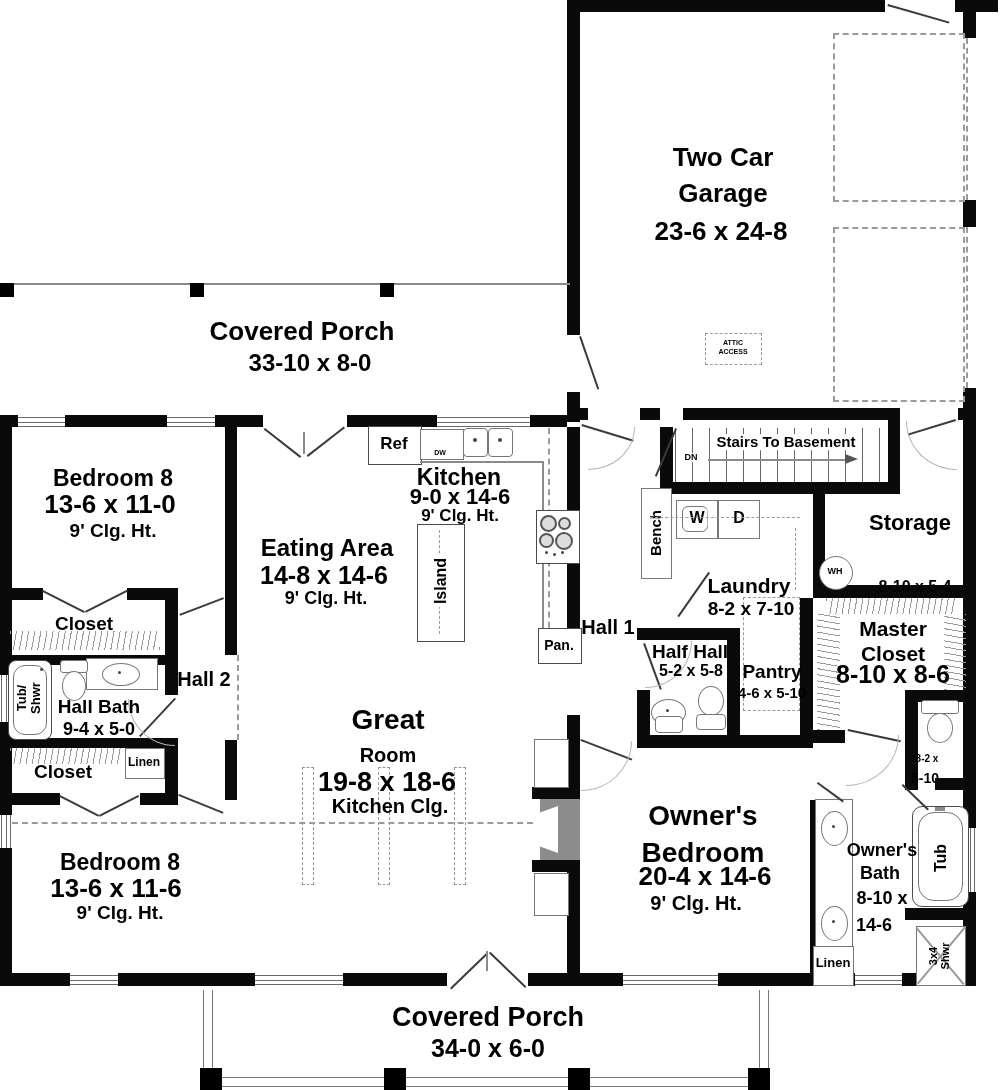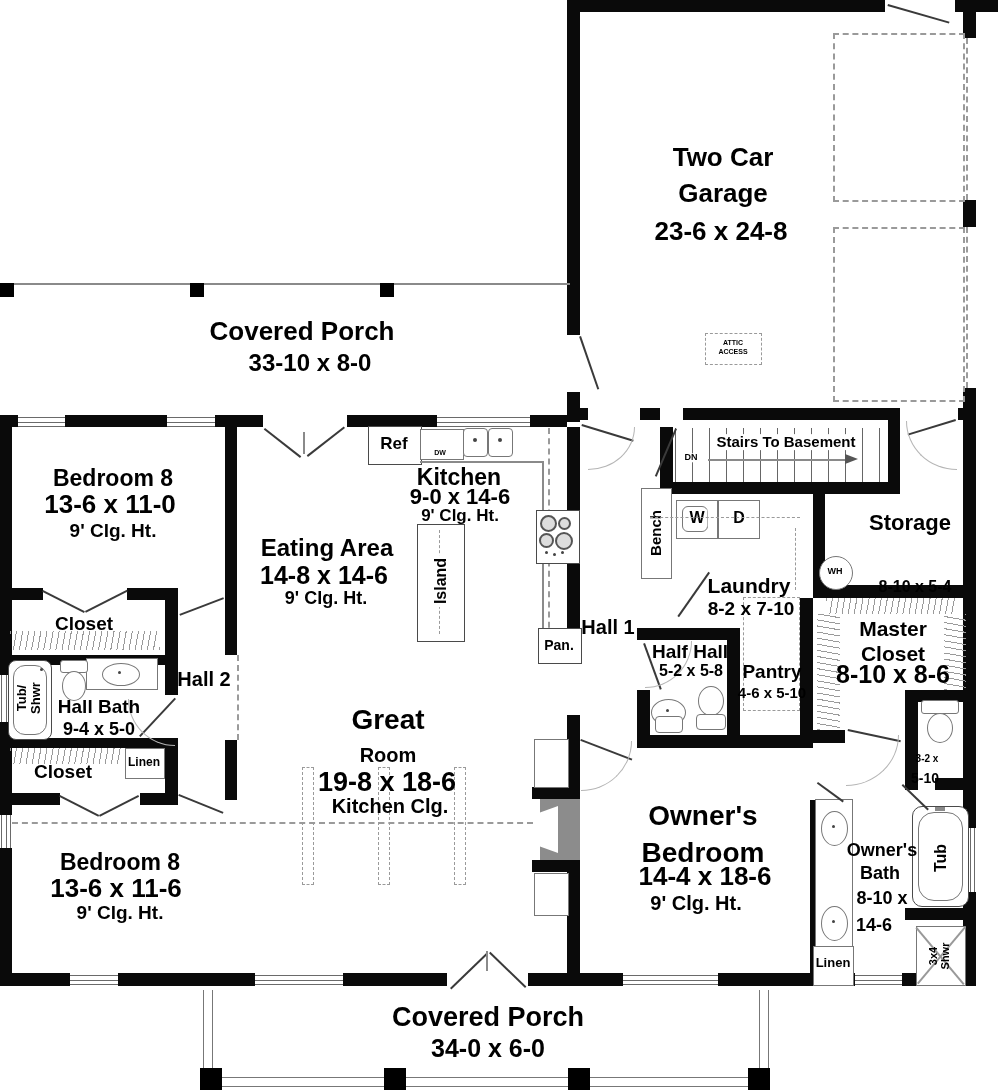--- a/index.html
+++ b/index.html
@@ -318,21 +318,21 @@
   <div class="lbl" style="left:388px;top:755px;font-size:20px">Room</div>
   <div class="lbl" style="left:387px;top:782px;font-size:27px">19-8 x 18-6</div>
   <div class="lbl" style="left:390px;top:806px;font-size:20px">Kitchen Clg.</div>
 
   <div class="lbl" style="left:120px;top:862px;font-size:23px">Bedroom 8</div>
   <div class="lbl" style="left:116px;top:889px;font-size:26px">13-6 x 11-6</div>
   <div class="lbl" style="left:120px;top:913px;font-size:19px">9' Clg. Ht.</div>
 
   <div class="lbl" style="left:703px;top:816px;font-size:28px">Owner's</div>
   <div class="lbl" style="left:703px;top:853px;font-size:28px">Bedroom</div>
-  <div class="lbl" style="left:705px;top:877px;font-size:26px">14-4 x 18-6</div>
+  <div class="lbl" style="left:705px;top:877px;font-size:26px">20-4 x 14-6</div>
   <div class="lbl" style="left:696px;top:903px;font-size:20px">9' Clg. Ht.</div>
 
   <div class="lbl" style="left:882px;top:850px;font-size:18px">Owner's</div>
   <div class="lbl" style="left:880px;top:873px;font-size:18px">Bath</div>
   <div class="lbl" style="left:882px;top:898px;font-size:18px">8-10 x</div>
   <div class="lbl" style="left:874px;top:925px;font-size:18px">14-6</div>
 
   <div class="lbl" style="left:893px;top:629px;font-size:21px">Master</div>
   <div class="lbl" style="left:893px;top:654px;font-size:21px">Closet</div>
   <div class="lbl" style="left:893px;top:674px;font-size:25px">8-10 x 8-6</div>

